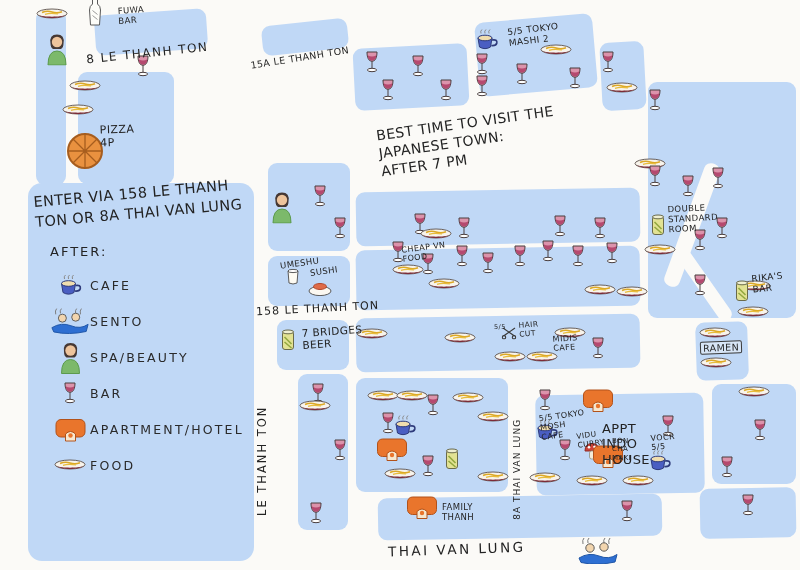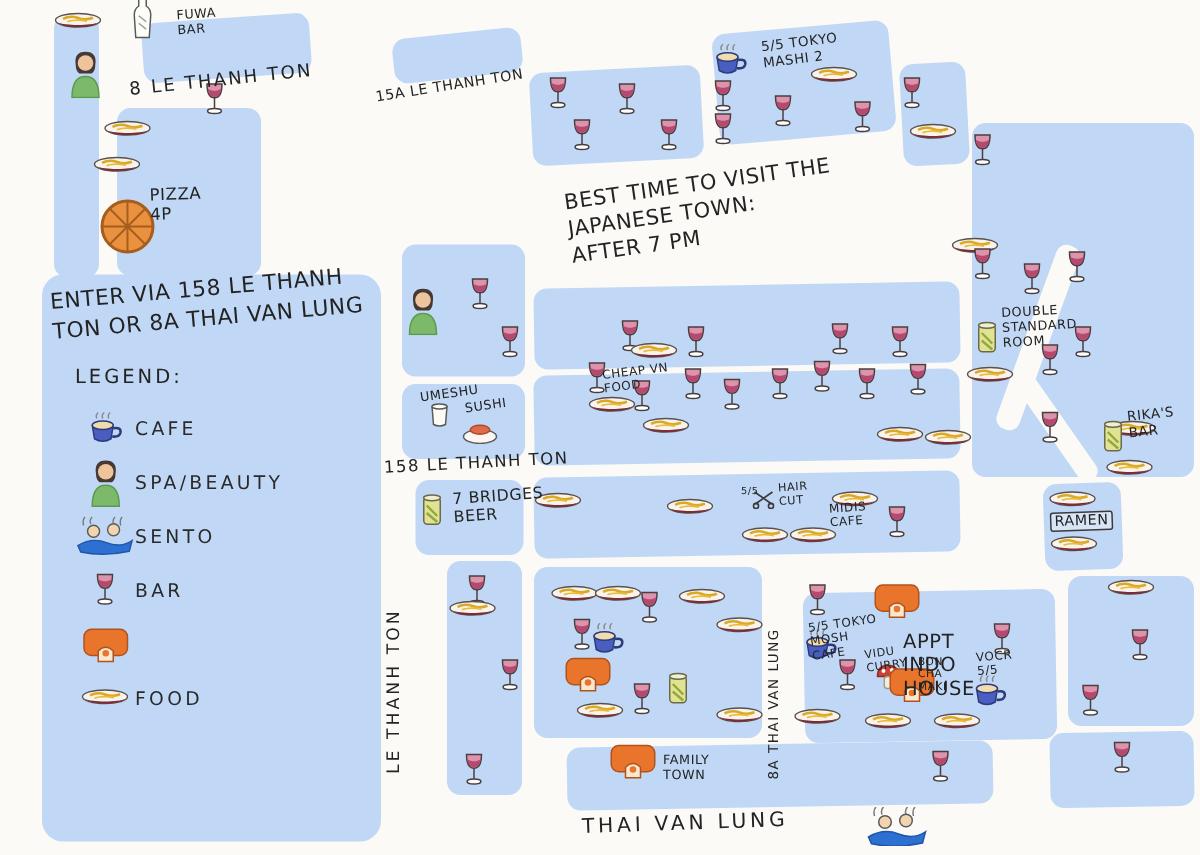--- a/index.html
+++ b/index.html
@@ -623,72 +623,73 @@
 
   <div class="lbl" style="left:118px;top:5px;font-size:8.5px;transform:rotate(-4deg)">FUWA
 BAR</div>
   <div class="lbl" style="left:86px;top:46px;font-size:12px;letter-spacing:1.5px;transform:rotate(-6deg)">8 LE THANH TON</div>
   <div class="lbl" style="left:100px;top:124px;font-size:11px;transform:rotate(-2deg)">PIZZA
 4P</div>
   <div class="lbl" style="left:34px;top:184px;font-size:14.5px;line-height:1.35;transform:rotate(-5deg)">ENTER VIA 158 LE THANH
 TON OR 8A THAI VAN LUNG</div>
 
   <div class="legend">
-    <div class="leg-head lbl" style="position:static">LEGEND:</div>
+    <div class="leg-head lbl" style="position:static">AFTER:</div>
     <div class="leg-row">
         <span class="leg-ico">
           <svg width="25" height="23" viewBox="0 0 25 23">
             <path d="M6.5 5 Q5.5 2.5 7.5 1 M10.5 5 Q9.5 2.5 11.5 1 M14.5 5 Q13.5 2.5 15.5 1" stroke="#8a8a8a" stroke-width="1" fill="none"></path>
             <path d="M3.5 9.5 L5 18.5 Q10.5 21.8 16 18.5 L17.5 9.5" fill="#4a5ec2" stroke="#2e3a7a" stroke-width="1"></path>
             <ellipse cx="10.5" cy="9.5" rx="7" ry="2.8" fill="#f0ddae" stroke="#2e3a7a" stroke-width="1"></ellipse>
             <path d="M17.5 11.5 Q23 10.5 22.3 14.5 Q21.6 17.5 16.8 17" fill="none" stroke="#2e3a7a" stroke-width="1.7"></path>
           </svg>
         </span>
         <span class="leg-lab">CAFE</span>
       </div>
     <div class="leg-row">
         <span class="leg-ico">
-          <svg width="23" height="33" viewBox="0 0 23 33">
-            <path d="M5 11 Q3.5 2 11.5 2 Q19.5 2 18 11 Q18 15 15.5 16.5 L7.5 16.5 Q5 15 5 11 Z" fill="#463834"></path>
-            <circle cx="11.5" cy="9.5" r="5.2" fill="#eec49c"></circle>
-            <path d="M2.5 32.5 Q2.5 18.5 11.5 18.5 Q20.5 18.5 20.5 32.5 Z" fill="#7cb96b" stroke="#5c9a4e" stroke-width="1"></path>
-          </svg>
-        </span>
-        <span class="leg-lab">SPA/BEAUTY</span>
-      </div>
-    <div class="leg-row">
-        <span class="leg-ico">
           <svg width="42" height="26" viewBox="0 0 42 26">
             <path d="M6 6 Q5 2 7 0 M11 5 Q10 2 12 0 M27 5 Q26 2 28 0 M32 6 Q31 2 33 0" stroke="#7a7a7a" stroke-width="1" fill="none"></path>
             <circle cx="13" cy="10" r="4.2" fill="#f2d5ae" stroke="#5a5a5a" stroke-width="1"></circle>
             <circle cx="27" cy="9" r="4.2" fill="#f2d5ae" stroke="#5a5a5a" stroke-width="1"></circle>
             <path d="M2 20 Q12 14 22 18 Q32 22 40 16.5 L38 24 Q20 28 4 24.5 Z" fill="#2e6fd2" stroke="#1f55a6" stroke-width="1"></path>
           </svg>
         </span>
         <span class="leg-lab">SENTO</span>
+      </div>
+    <div class="leg-row">
+        <span class="leg-ico">
+          <svg width="23" height="33" viewBox="0 0 23 33">
+            <path d="M5 11 Q3.5 2 11.5 2 Q19.5 2 18 11 Q18 15 15.5 16.5 L7.5 16.5 Q5 15 5 11 Z" fill="#463834"></path>
+            <circle cx="11.5" cy="9.5" r="5.2" fill="#eec49c"></circle>
+            <path d="M2.5 32.5 Q2.5 18.5 11.5 18.5 Q20.5 18.5 20.5 32.5 Z" fill="#7cb96b" stroke="#5c9a4e" stroke-width="1"></path>
+          </svg>
+        </span>
+        <span class="leg-lab">SPA/BEAUTY</span>
       </div>
     <div class="leg-row">
         <span class="leg-ico">
           <svg width="16" height="22" viewBox="0 0 16 22">
             <path d="M3 1 C3 7 4.8 10.2 8 10.2 C11.2 10.2 13 7 13 1 Z" fill="#dc93ab" stroke="#4a3f3f" stroke-width="1"></path>
             <path d="M3.5 4.2 C4 8 5.6 9.6 8 9.6 C10.4 9.6 12 8 12.5 4.2 C9.5 6 6.5 6 3.5 4.2 Z" fill="#b5496f"></path>
             <line x1="8" y1="10.2" x2="8" y2="17.5" stroke="#4a3f3f" stroke-width="1"></line>
             <ellipse cx="8" cy="19" rx="4.6" ry="1.7" fill="#fff" stroke="#4a3f3f" stroke-width="1"></ellipse>
           </svg>
         </span>
         <span class="leg-lab">BAR</span>
       </div>
     <div class="leg-row">
         <span class="leg-ico">
           <svg width="31" height="25" viewBox="0 0 31 25">
             <rect x="1" y="2.5" width="29" height="17.5" rx="5" fill="#e9752c" stroke="#b2521a" stroke-width="1"></rect>
             <path d="M10.5 24 L10.5 17 Q15.5 12 20.5 17 L20.5 24 Z" fill="#f7e8cf" stroke="#b2521a" stroke-width="1"></path>
             <circle cx="15.5" cy="18.5" r="2.2" fill="#e9752c"></circle>
           </svg>
         </span>
+        <span class="leg-lab">APARTMENT/HOTEL</span>
       </div>
     <div class="leg-row">
         <span class="leg-ico">
           <svg width="32" height="12" viewBox="0 0 32 12">
             <ellipse cx="16" cy="5.5" rx="15" ry="4.5" fill="#f8f4ec" stroke="#5a4f4a" stroke-width="0.9"></ellipse>
             <path d="M2.5 7 C7 11 25 11 29.5 7 C25 9.2 7 9.2 2.5 7 Z" fill="#7c2b38"></path>
             <path d="M6 4.6 Q11 2.2 16 4 Q21 5.8 26 3.8" stroke="#dca927" stroke-width="1.7" fill="none"></path>
             <path d="M9 6.4 Q14 4.6 22 6" stroke="#e8bc3a" stroke-width="1.2" fill="none"></path>
           </svg>
         </span>
@@ -728,18 +729,18 @@
 CURRY</div>
   <div class="lbl" style="left:602px;top:421px;font-size:13px">APPT
 INDO
 HOUSE</div>
   <div class="lbl" style="left:612px;top:437px;font-size:7px">BON
 CHA
 MAKI</div>
   <div class="lbl" style="left:651px;top:433px;font-size:8px;transform:rotate(-5deg)">VOCR
 5/5</div>
   <div class="lbl" style="left:442px;top:502px;font-size:8.5px">FAMILY
-TOWN</div>
+THANH</div>
   <div class="lbl" style="left:388px;top:542px;font-size:13.5px;letter-spacing:2.5px;transform:rotate(-2deg)">THAI VAN LUNG</div>
   <div class="lbl" style="left:198px;top:454px;width:130px;text-align:center;font-size:11.5px;letter-spacing:2px;transform:rotate(-90deg)">LE THANH TON</div>
   <div class="lbl" style="left:462px;top:464px;width:110px;text-align:center;font-size:9px;letter-spacing:1px;transform:rotate(-90deg)">8A THAI VAN LUNG</div>
 
 </div>
 
 </body></html>

